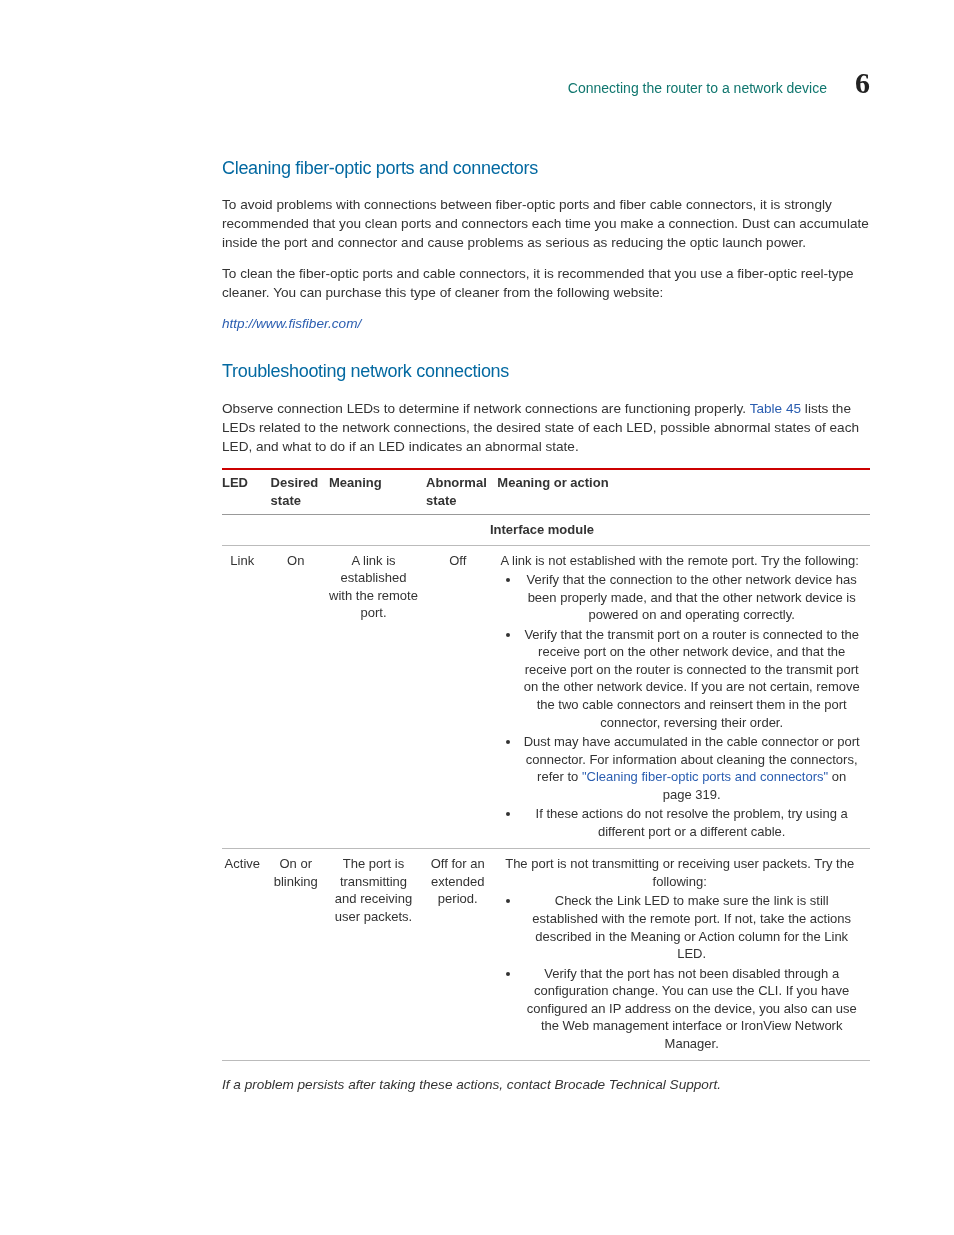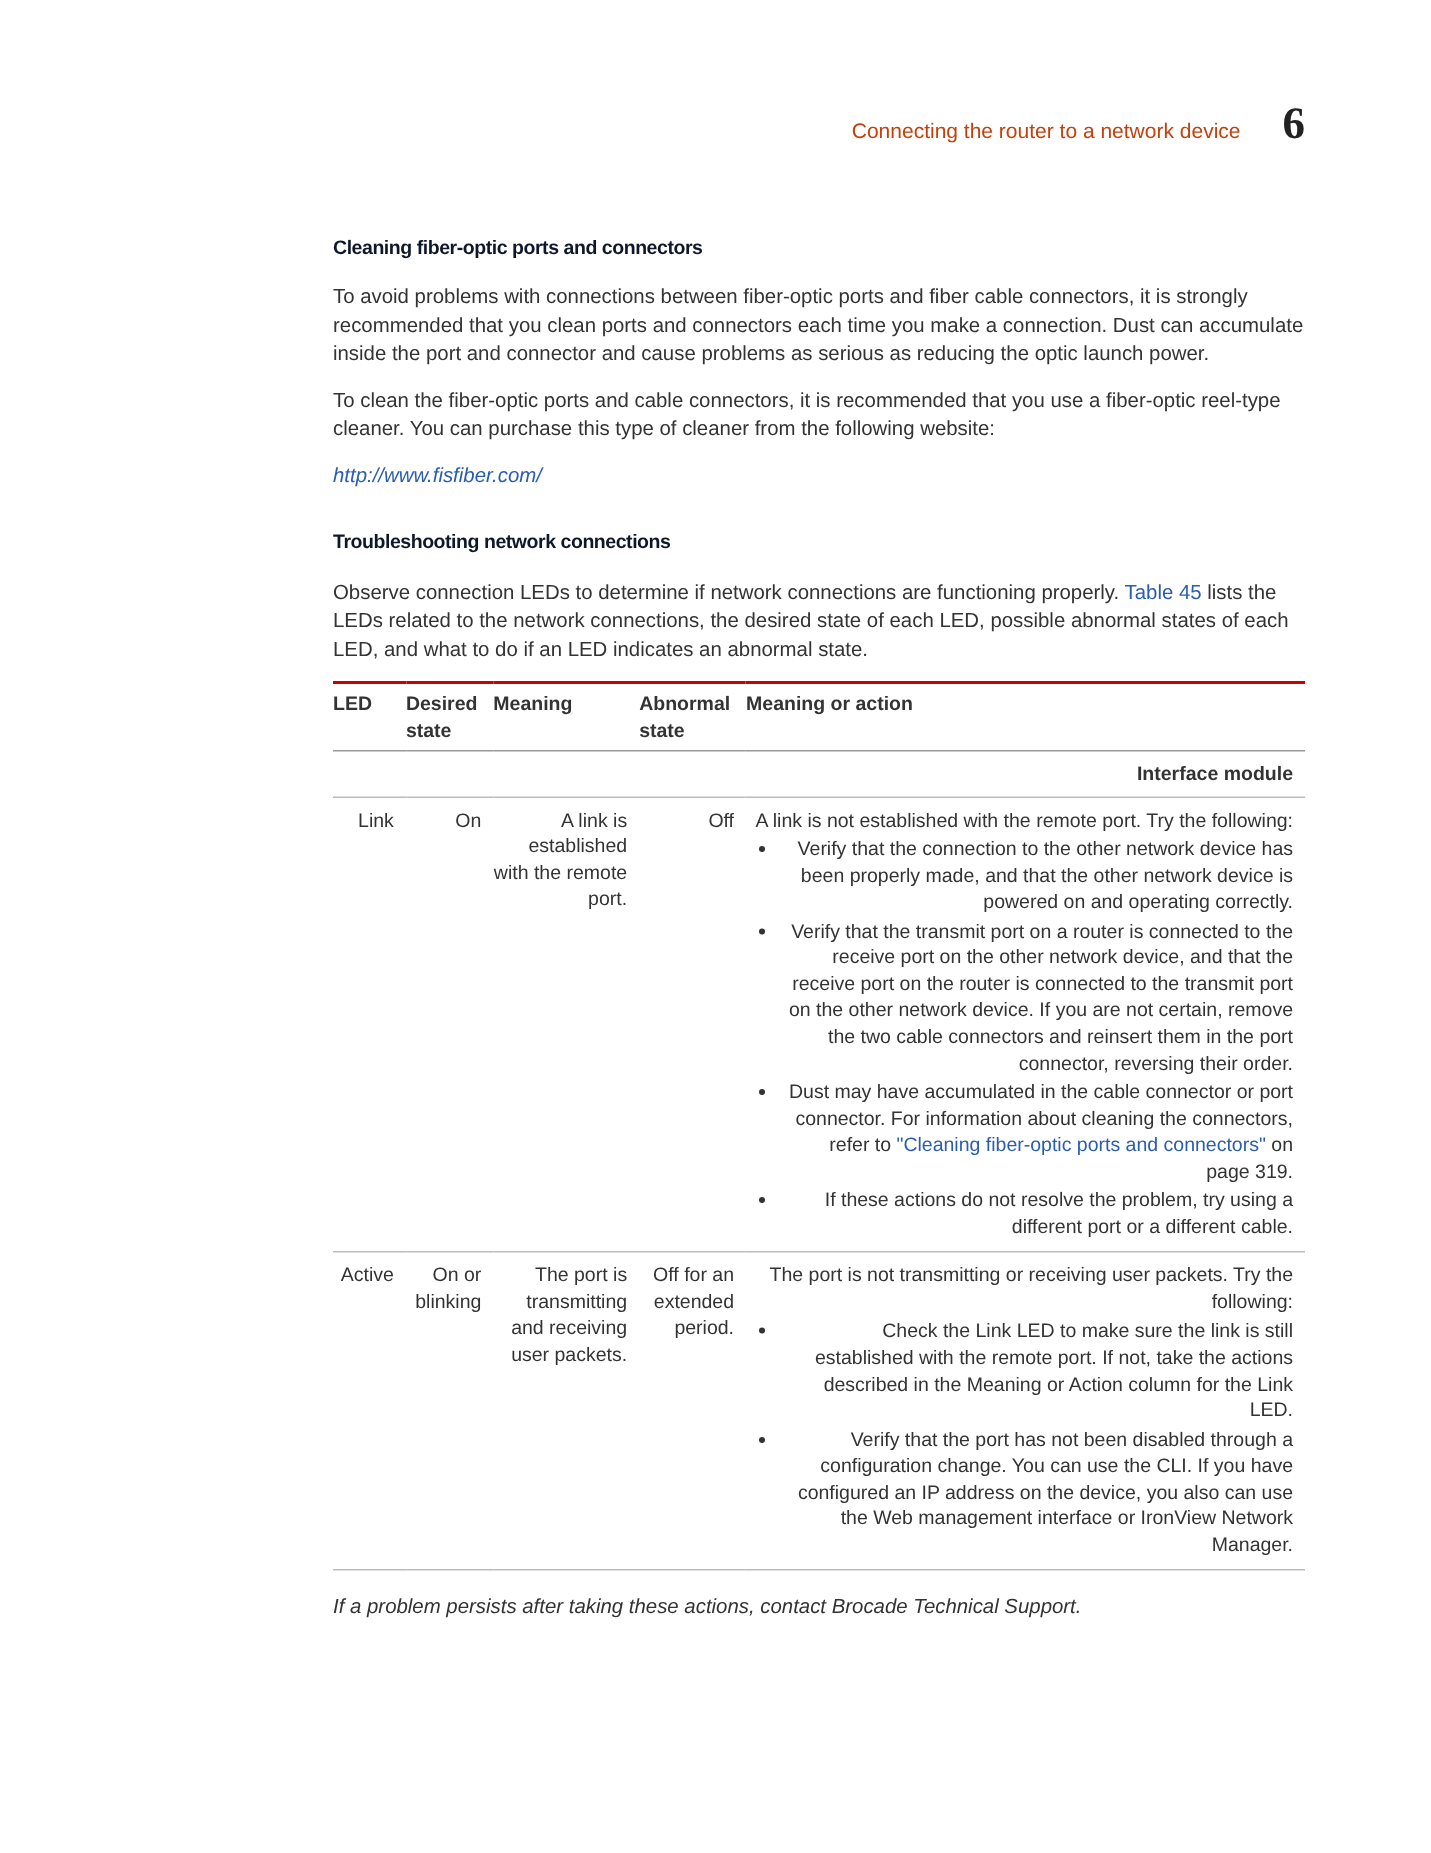--- a/index.html
+++ b/index.html
@@ -14,37 +14,37 @@
   }
   .header-row {
     display: flex;
     justify-content: flex-end;
     align-items: baseline;
     gap: 28px;
     margin-bottom: 52px;
   }
   .header-text {
     font-size: 14px;
-    color: #c2410c;
+    color: #0f766e;
   }
   .chapter-num {
     font-family: Georgia, "Times New Roman", serif;
     font-size: 30px;
     font-weight: bold;
     color: #222;
   }
   .content {
     margin-left: 138px;
   }
   h2 {
     font-family: Arial, sans-serif;
-    font-size: 13px;
-    font-weight: bold;
+    font-size: 18px;
+    font-weight: normal;
     margin: 0 0 14px 0;
-    color: #0f172a;
+    color: #0369a1;
     font-stretch: condensed;
     letter-spacing: -0.3px;
   }
   p {
     margin: 0 0 12px 0;
     line-height: 1.4;
     color: #333;
   }
   a.ext {
     color: #2a5db0;
@@ -70,21 +70,21 @@
   thead tr.hline { border-top: 2px solid #c00; }
   th {
     text-align: left;
     font-weight: bold;
     padding: 4px 8px 4px 0;
     vertical-align: top;
     border-bottom: 1px solid #999;
     font-stretch: condensed;
   }
   td {
-    text-align: right;
+    text-align: center;
     padding: 6px 8px 6px 0;
     vertical-align: top;
     line-height: 1.35;
     color: #333;
   }
   tr.subhead td {
     font-weight: bold;
     border-bottom: 1px solid #bbb;
     font-stretch: condensed;
   }

